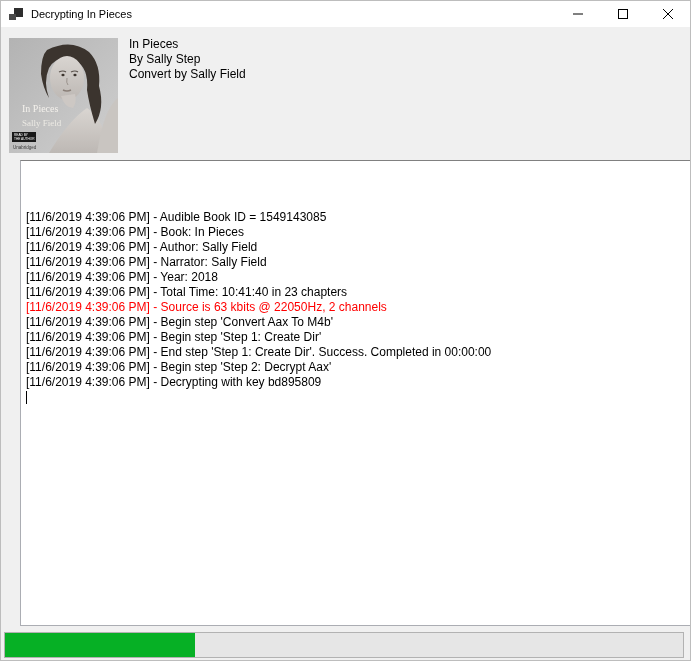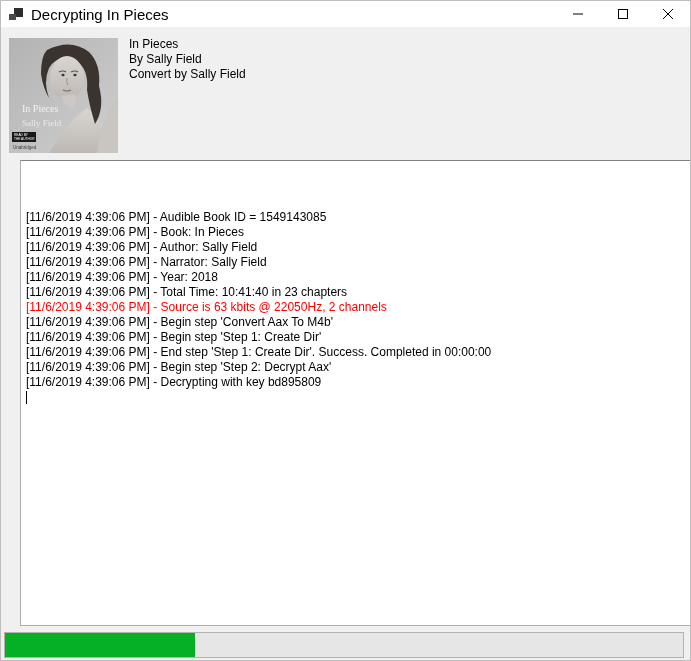--- a/index.html
+++ b/index.html
@@ -7,21 +7,21 @@
   .window {
     position:relative; width:691px; height:661px; background:#f0f0f0;
     border:1px solid #bdbdbd; overflow:hidden;
   }
   
   .titlebar {
     position:absolute; top:0; left:0; right:0; height:26px;
     background:#ffffff; display:flex; align-items:center;
   }
   .app-icon { width:16px; height:16px; margin-left:7px; margin-right:7px; flex:0 0 auto; }
-  .title-text { font-size:15px; color:#000; white-space:nowrap; }
+  .title-text { font-size:11px; color:#000; white-space:nowrap; }
   .win-controls { margin-left:auto; display:flex; height:100%; }
   .win-btn {
     width:45px; height:100%; display:flex; align-items:center; justify-content:center;
     background:#ffffff; border:none; cursor:default;
   }
   
   .header { position:absolute; top:26px; left:0; right:0; height:133px; background:#f0f0f0; }
   .cover { position:absolute; left:8px; top:11px; width:109px; height:115px; display:block; }
   .book-info { position:absolute; left:128px; top:10px; font-size:12px; line-height:15px; color:#000; }
   
@@ -103,21 +103,21 @@
       <text x="13" y="74" font-family="'Liberation Serif', serif" font-size="10" fill="#f4f1ec">In Pieces</text>
       <text x="13" y="88" font-family="'Liberation Serif', serif" font-size="9" fill="#eceae4">Sally Field</text>
 
       <rect x="3" y="94" width="24" height="10" fill="#181818"></rect>
       <text x="5" y="98" font-size="3.2" fill="#ffffff" font-family="'Liberation Sans', sans-serif">READ BY</text>
       <text x="5" y="102" font-size="3.2" fill="#ffffff" font-family="'Liberation Sans', sans-serif">THE AUTHOR</text>
       <text x="4" y="111" font-size="4.5" fill="#3a3a3a" font-family="'Liberation Sans', sans-serif">Unabridged</text>
     </svg>
     <div class="book-info">
       <div>In Pieces</div>
-      <div>By Sally Field</div>
+      <div>By Sally Step</div>
       <div>Convert by Sally Field</div>
     </div>
   </div>
 
   <div class="logbox" id="logbox">
     
     <div class="log-line" style="color: rgb(0, 0, 0);">[11/6/2019 4:39:06 PM] - Audible Book ID = 1549143085</div><div class="log-line" style="color: rgb(0, 0, 0);">[11/6/2019 4:39:06 PM] - Book: In Pieces</div><div class="log-line" style="color: rgb(0, 0, 0);">[11/6/2019 4:39:06 PM] - Author: Sally Field</div><div class="log-line" style="color: rgb(0, 0, 0);">[11/6/2019 4:39:06 PM] - Narrator: Sally Field</div><div class="log-line" style="color: rgb(0, 0, 0);">[11/6/2019 4:39:06 PM] - Year: 2018</div><div class="log-line" style="color: rgb(0, 0, 0);">[11/6/2019 4:39:06 PM] - Total Time: 10:41:40 in 23 chapters</div><div class="log-line" style="color: rgb(255, 0, 0);">[11/6/2019 4:39:06 PM] - Source is 63 kbits @ 22050Hz, 2 channels</div><div class="log-line" style="color: rgb(0, 0, 0);">[11/6/2019 4:39:06 PM] - Begin step 'Convert Aax To M4b'</div><div class="log-line" style="color: rgb(0, 0, 0);">[11/6/2019 4:39:06 PM] - Begin step 'Step 1: Create Dir'</div><div class="log-line" style="color: rgb(0, 0, 0);">[11/6/2019 4:39:06 PM] - End step 'Step 1: Create Dir'. Success. Completed in 00:00:00</div><div class="log-line" style="color: rgb(0, 0, 0);">[11/6/2019 4:39:06 PM] - Begin step 'Step 2: Decrypt Aax'</div><div class="log-line" style="color: rgb(0, 0, 0);">[11/6/2019 4:39:06 PM] - Decrypting with key bd895809</div><span class="caret" id="caret"></span>
   </div>
 
   <div class="progress">

